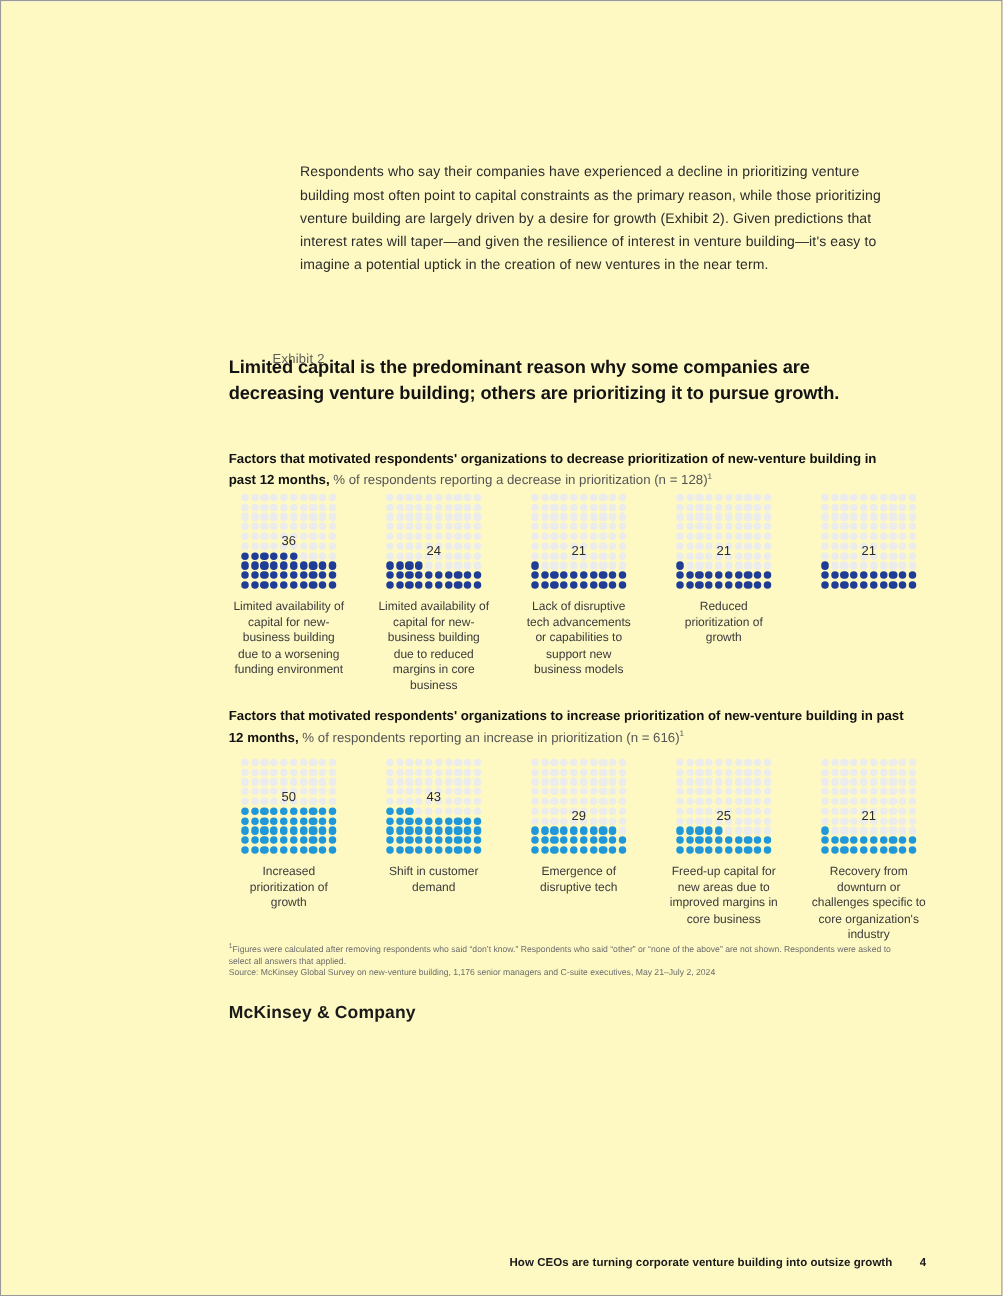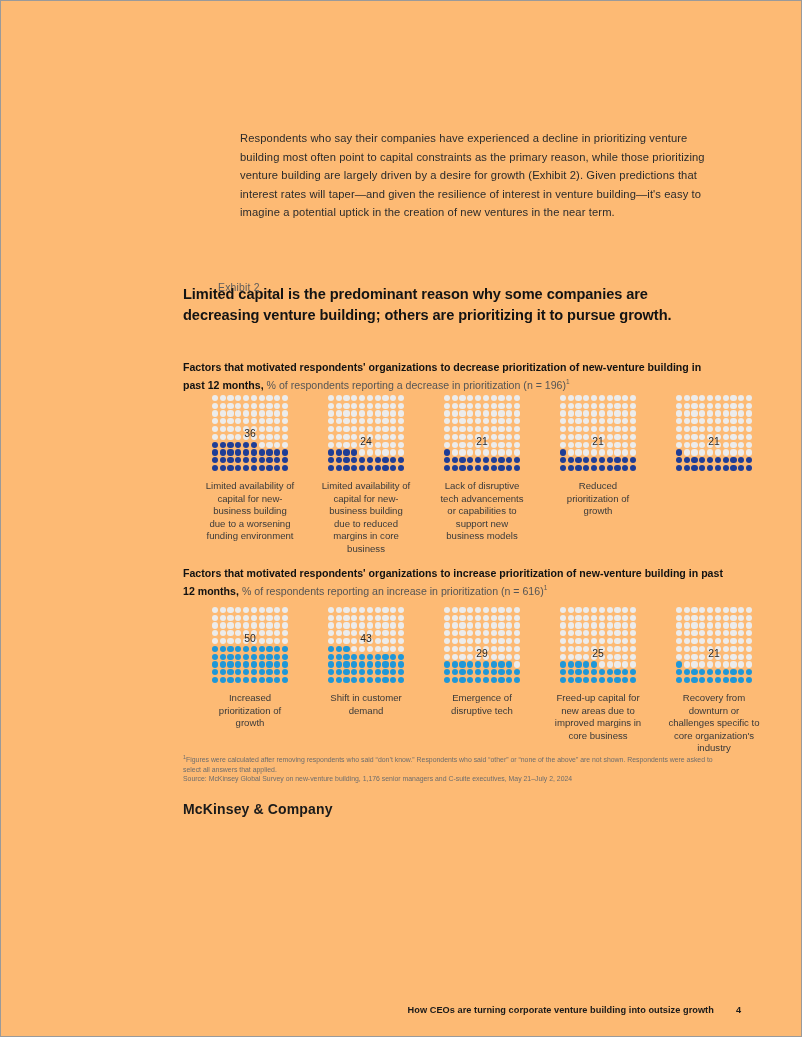--- a/index.html
+++ b/index.html
@@ -11,21 +11,21 @@
   }
   body {
     position: relative;
     overflow: hidden;
     border: 1px solid #9a9a9a;
   }
 
   .page {
     position: absolute;
     inset: 0;
-    background: #fdba74;
+    background: #fef9c3;
   }
 
   
   .intro {
     position: absolute;
     left: 239px;
     top: 128px;
     width: 480px;
     font-size: 11.2px;
     line-height: 18.6px;
@@ -72,21 +72,20 @@
   
   .chart-area { position: absolute; left: 182px; width: 560px; }
   #chart1-area { top: 393px; }
   #chart2-area { top: 605px; }
 
   .waffle-row {
     position: relative;
     display: flex;
     gap: 20px;
     width: 560px;
-    margin-left: 19px;
   }
   .waffle-col {
     width: 104px;
     position: relative;
   }
   .grid {
     position: relative;
     width: 78px;
     height: 78px;
     margin: 0 auto;
@@ -174,21 +173,21 @@
 <body>
 
 <div class="page">
 
   <p class="intro">Respondents who say their companies have experienced a decline in prioritizing venture building most often point to capital constraints as the primary reason, while those prioritizing venture building are largely driven by a desire for growth (Exhibit 2). Given predictions that interest rates will taper—and given the resilience of interest in venture building—it's easy to imagine a potential uptick in the creation of new ventures in the near term.</p>
 
   <div class="exhibit-label">Exhibit 2</div>
   <h1 class="exhibit-title">Limited capital is the predominant reason why some companies are decreasing venture building; others are prioritizing it to pursue growth.</h1>
 
   <div class="chart-head" id="chart1-head">
-    <span class="bold">Factors that motivated respondents' organizations to decrease prioritization of new-venture building in past 12 months,</span><span class="light"> % of respondents reporting a decrease in prioritization (n = 196)</span><span class="light" style="font-size:6.5px;vertical-align:super">1</span>
+    <span class="bold">Factors that motivated respondents' organizations to decrease prioritization of new-venture building in past 12 months,</span><span class="light"> % of respondents reporting a decrease in prioritization (n = 128)</span><span class="light" style="font-size:6.5px;vertical-align:super">1</span>
   </div>
   <div class="chart-area" id="chart1-area">
     <div class="waffle-row">
         <div class="waffle-col">
           <div style="position: relative;">
             <div class="grid">
               <div class="dot"></div>
               <div class="dot"></div>
               <div class="dot"></div>
               <div class="dot"></div>

